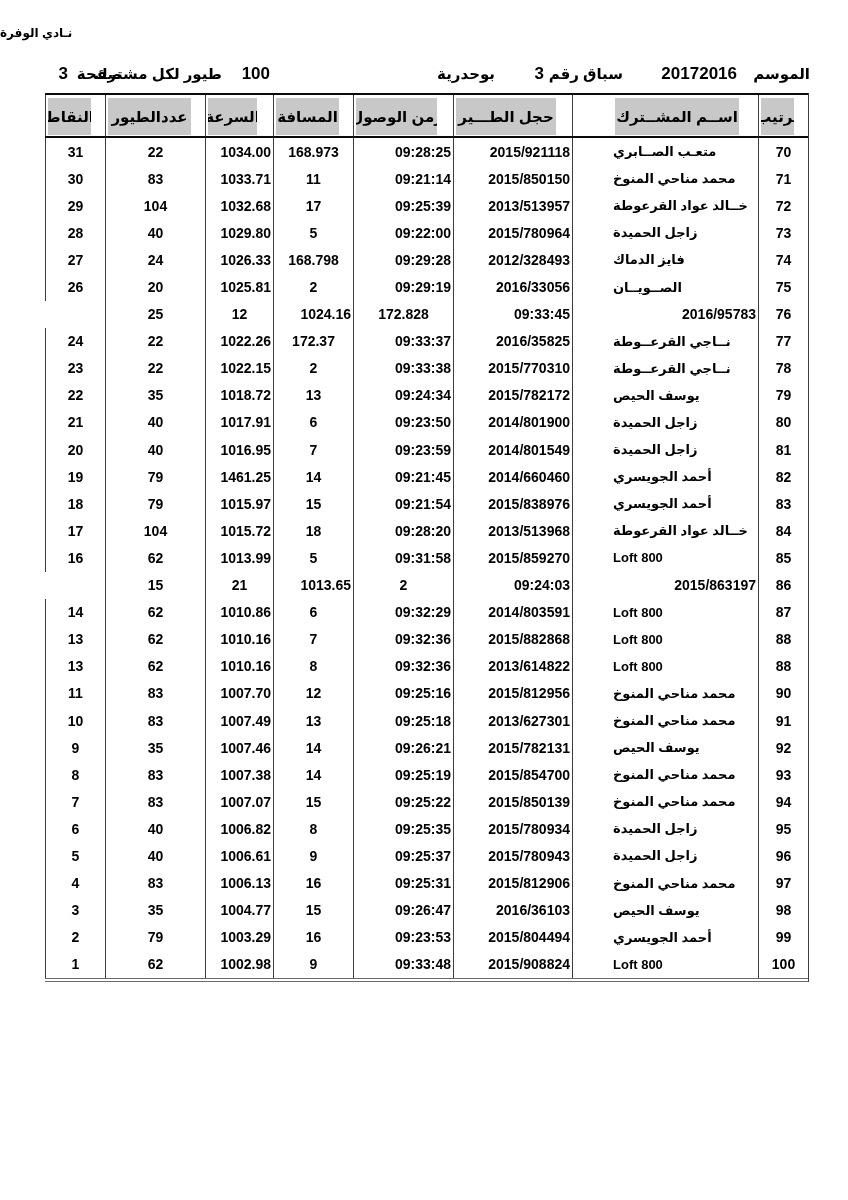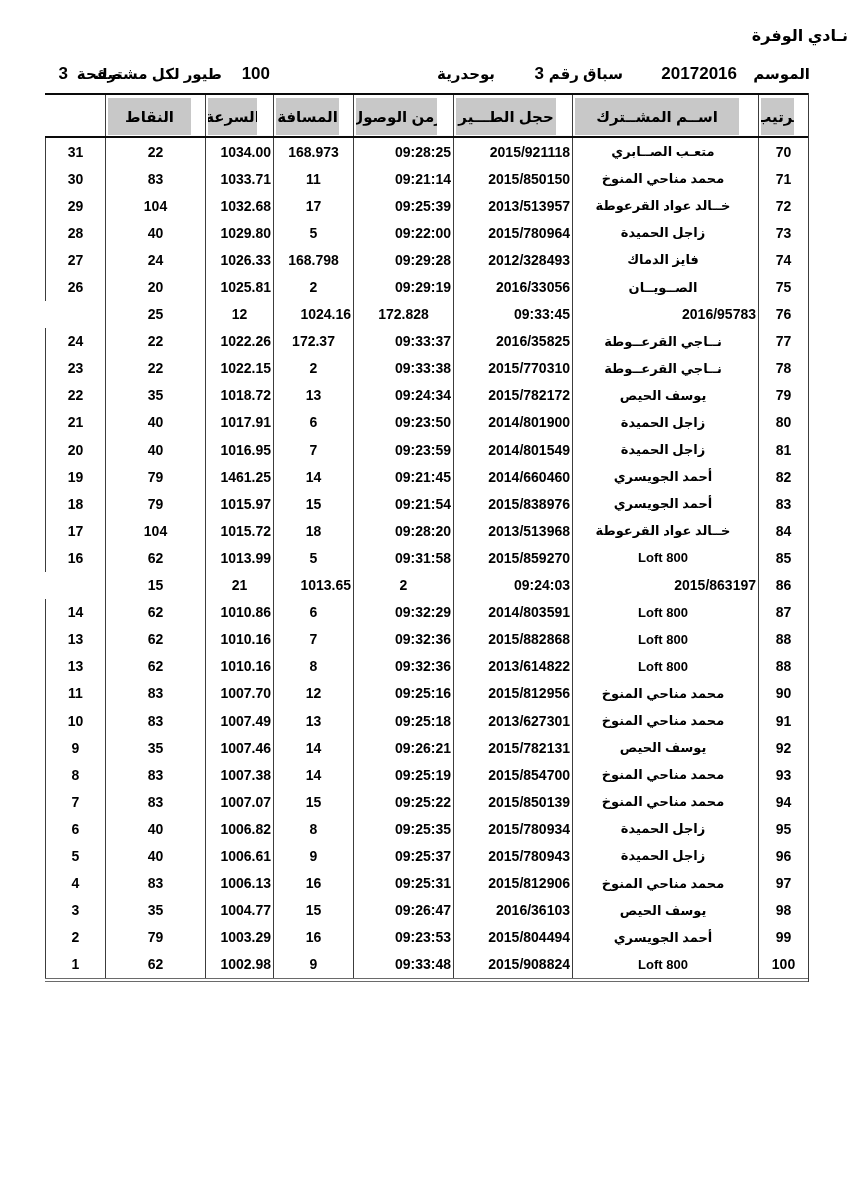--- a/index.html
+++ b/index.html
@@ -12,21 +12,21 @@
   *{box-sizing:border-box;margin:0;padding:0;}
   body{background:#fff;font-family:"Liberation Sans","DejaVu Sans",sans-serif;}
   .page{
     position:relative;width:848px;height:1200px;margin:0 auto;
     background:var(--bg);color:var(--text);direction:rtl;overflow:hidden;
     font-weight:bold;
   }
   
   .doc-title{
     position:absolute;top:26px;left:0;width:100%;
-    text-align:right;font-size:16px;font-weight:bold;
+    text-align:left;font-size:12px;font-weight:bold;
   }
   .meta-line{position:absolute;top:60px;right:0;width:848px;height:28px;}
   .meta-line span{position:absolute;top:0;line-height:28px;white-space:nowrap;}
   .m-ar{font-size:15px;}
   .m-num{font-size:17px;}
   .pos-season-label{right:38px;}
   .pos-season-value{right:111px;}
   .pos-race-label{right:225px;}
   .pos-race-value{right:304px;}
   .pos-location{right:353px;}
@@ -58,21 +58,21 @@
     font-size:15px;font-weight:bold;white-space:nowrap;overflow:hidden;
   }
   .tbody{border-bottom:4px double #6a6a6a;}
   .trow{height:27.1px;}
   .cell{
     border-left:1px solid var(--line);
     display:flex;align-items:center;
     font-size:14px;font-weight:bold;white-space:nowrap;overflow:hidden;
   }
   .c-rank,.c-dist,.c-birds,.c-pts{justify-content:center;}
-  .c-name{justify-content:center;padding-inline-start:5px;font-size:13px;}
+  .c-name{justify-content:flex-end;padding-inline-start:5px;font-size:13px;padding-left:40px;}
   .c-ring,.c-time,.c-speed{justify-content:flex-start;padding-inline-start:2px;}
 </style>
 </head>
 <body>
 
 <div class="page">
 
   <div class="doc-title">نـادي الوفرة</div>
 
   <div class="meta-line">
@@ -102,20 +102,23 @@
         </div>
       <div class="hcell c-time">
           <div class="hfill">زمن الوصول</div>
         </div>
       <div class="hcell c-dist">
           <div class="hfill">المسافة</div>
         </div>
       <div class="hcell c-speed">
           <div class="hfill">السرعة</div>
         </div>
+      <div class="hcell c-birds">
+          <div class="hfill">عددالطيور</div>
+        </div>
       <div class="hcell c-pts">
           <div class="hfill">النقاط</div>
         </div>
     </div>
 
     <div class="tbody">
 
         <div class="trow grid-row">
           <div class="cell c-rank">70</div>
           <div class="cell c-name">متعـب الصــابري</div>

